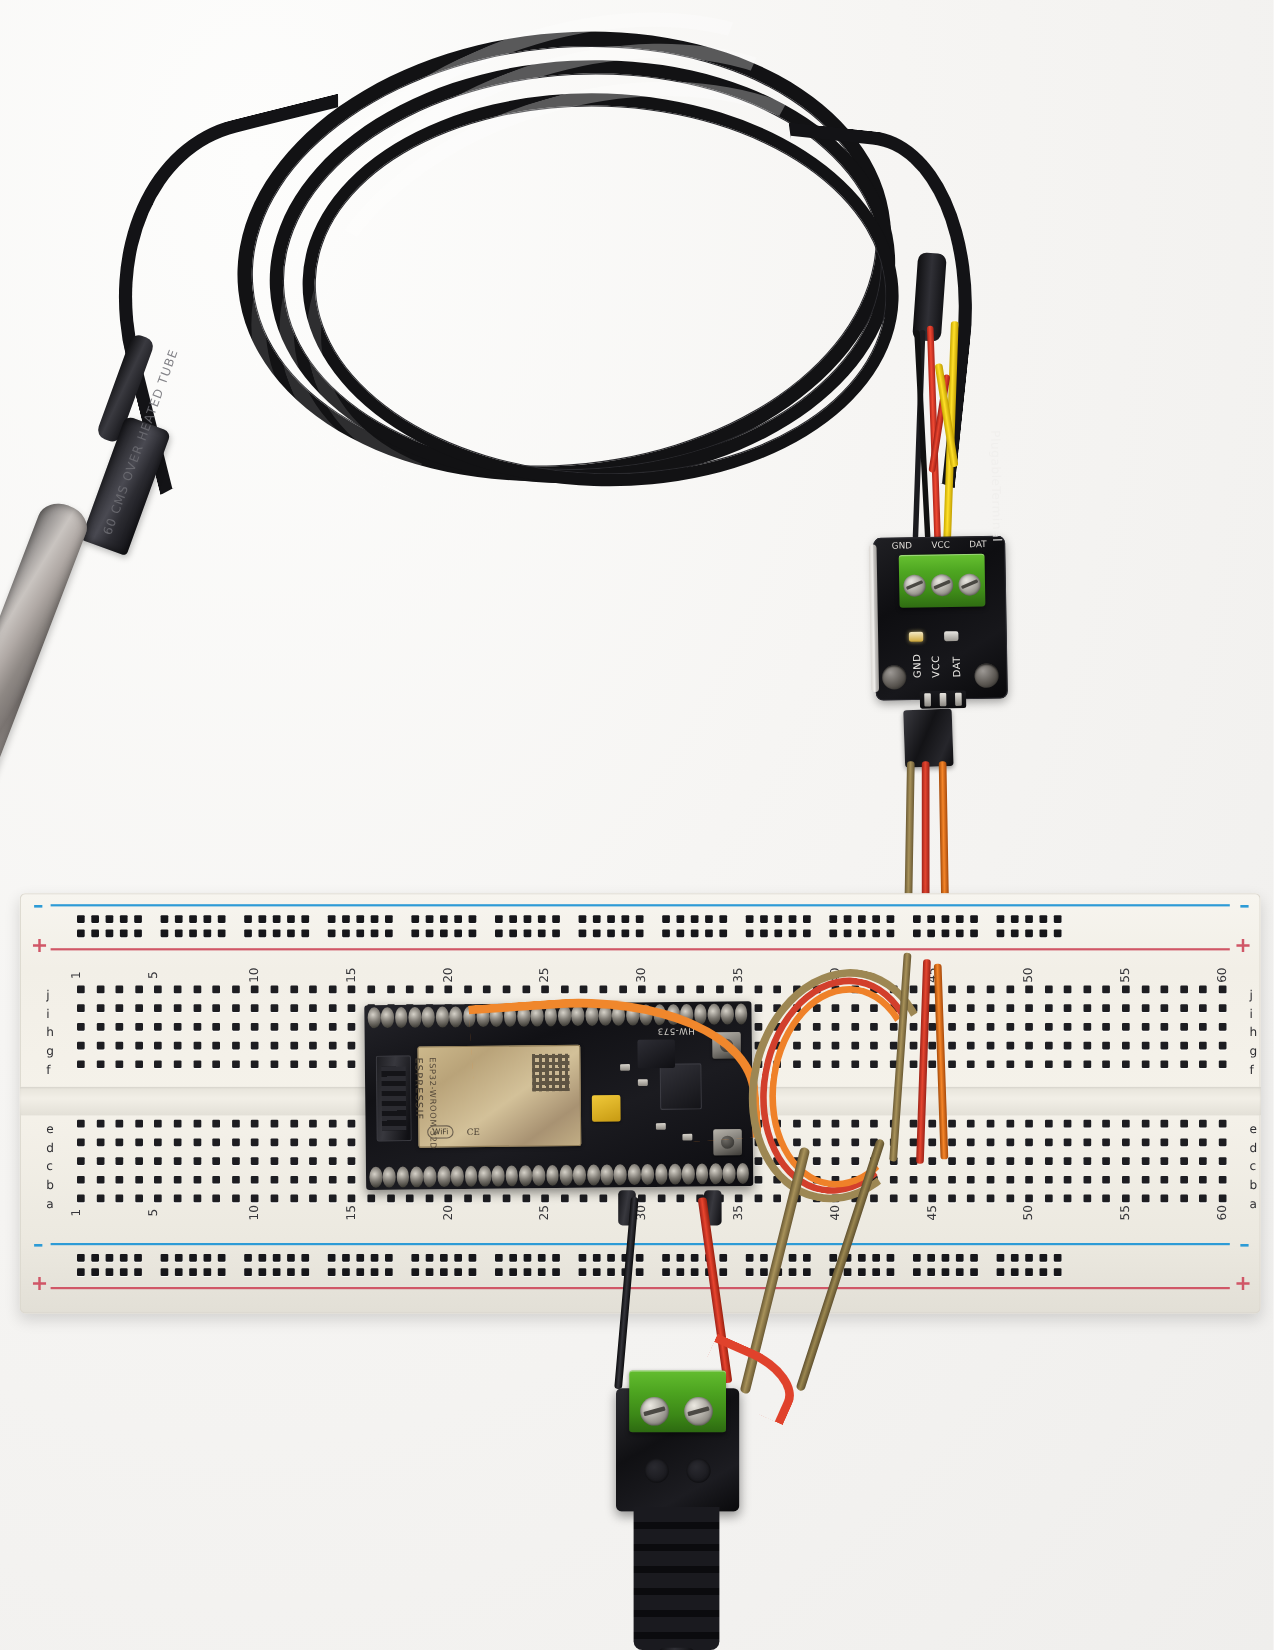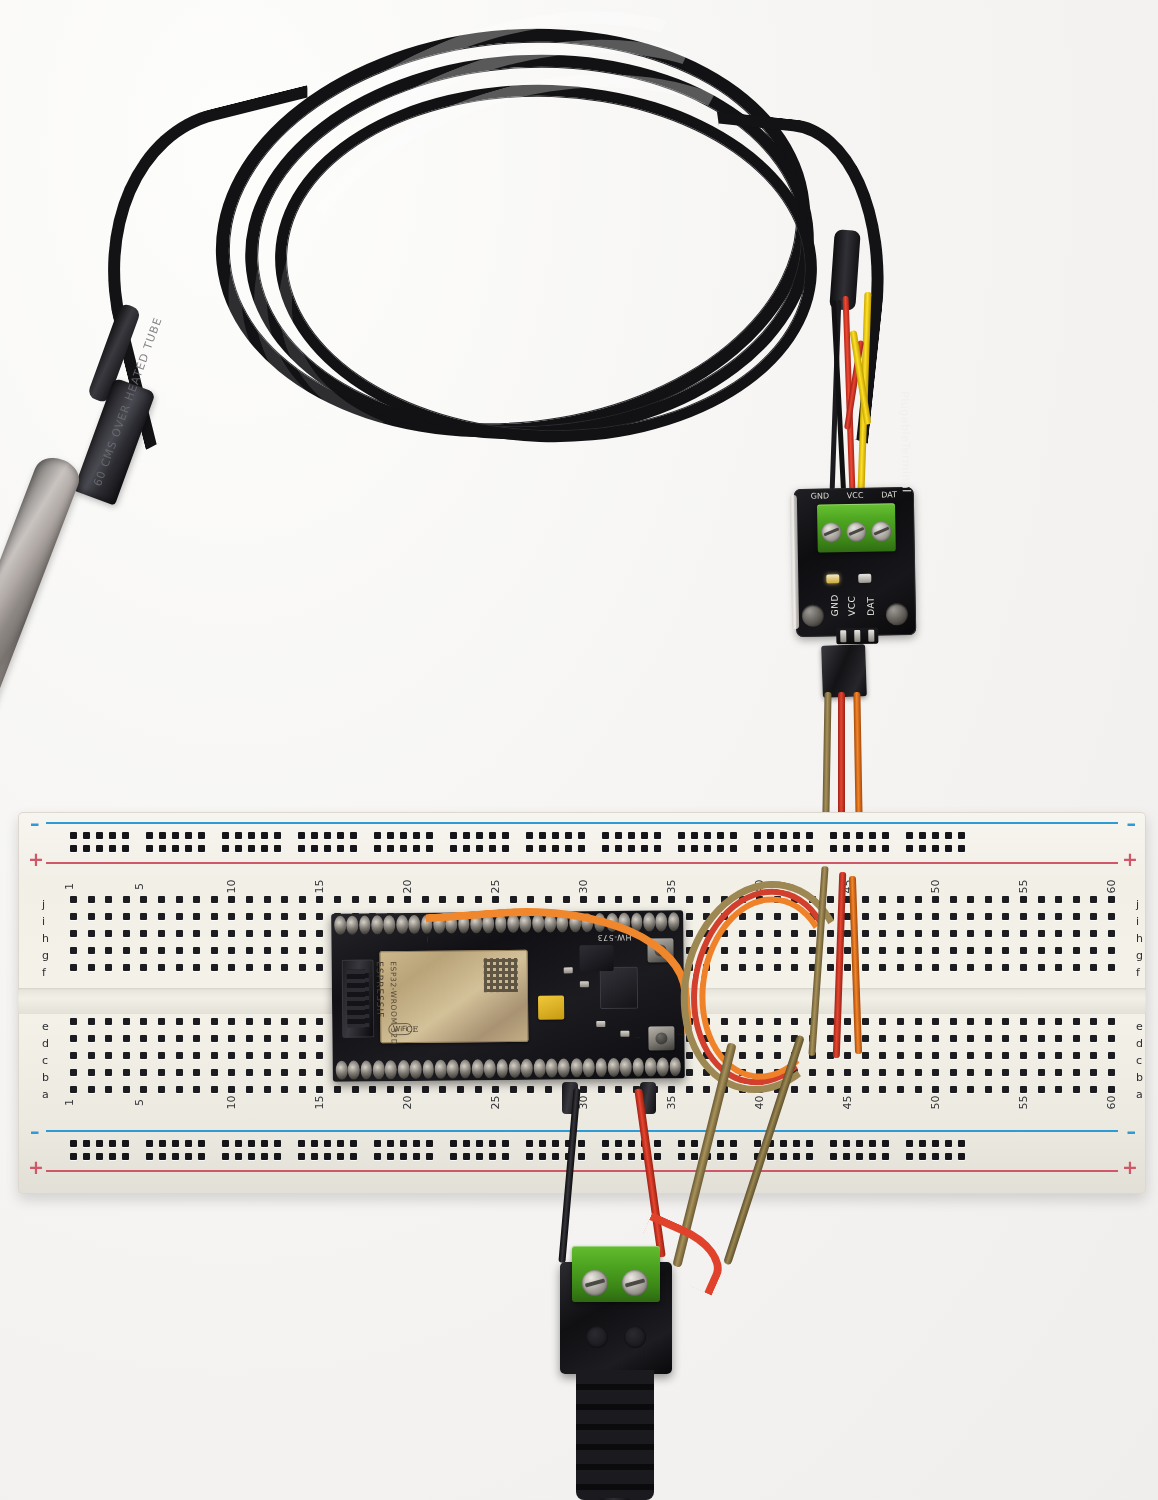--- a/index.html
+++ b/index.html
@@ -245,21 +245,21 @@
     transform-origin:0 0;font-size:7.5px;color:#55493a;letter-spacing:.6px;
     font-family:"DejaVu Sans",sans-serif;white-space:nowrap;}
   #qr{position:absolute;right:10px;top:8px;width:34px;height:34px;
     background:
       repeating-linear-gradient(0deg,#4d4436 0 3px,transparent 3px 6px),
       repeating-linear-gradient(90deg,#4d4436 0 3px,transparent 3px 6px),
       #cbb894;opacity:.85;}
   #wifi-badge{position:absolute;left:8px;bottom:8px;font-size:7px;color:#3e372c;
     border:1px solid #6d6150;border-radius:7px;padding:1px 4px;
     font-family:"DejaVu Sans",sans-serif;}
-  #ce-badge{position:absolute;left:26px;bottom:9px;font-size:8px;color:#4a4034;
+  #ce-badge{position:absolute;left:44px;bottom:9px;font-size:8px;color:#4a4034;
     font-family:"DejaVu Serif",serif;}
   #usb{
     left:10px;top:46px;width:32px;height:78px;border-radius:2px;
     background:linear-gradient(100deg,#1c1c20,#38383e 40%,#101014 90%);
     box-shadow:inset 0 0 0 1px #3a3a40;
   }
   #usb::after{content:"";position:absolute;left:5px;top:10px;width:22px;height:58px;
     background:repeating-linear-gradient(180deg,#2b2b31 0 4px,#141418 4px 9px);}
   #board-mark{position:absolute;right:52px;top:22px;font-size:8px;color:#cfccc6;
     transform:rotate(180deg);font-family:"DejaVu Sans",sans-serif;letter-spacing:.4px;}

